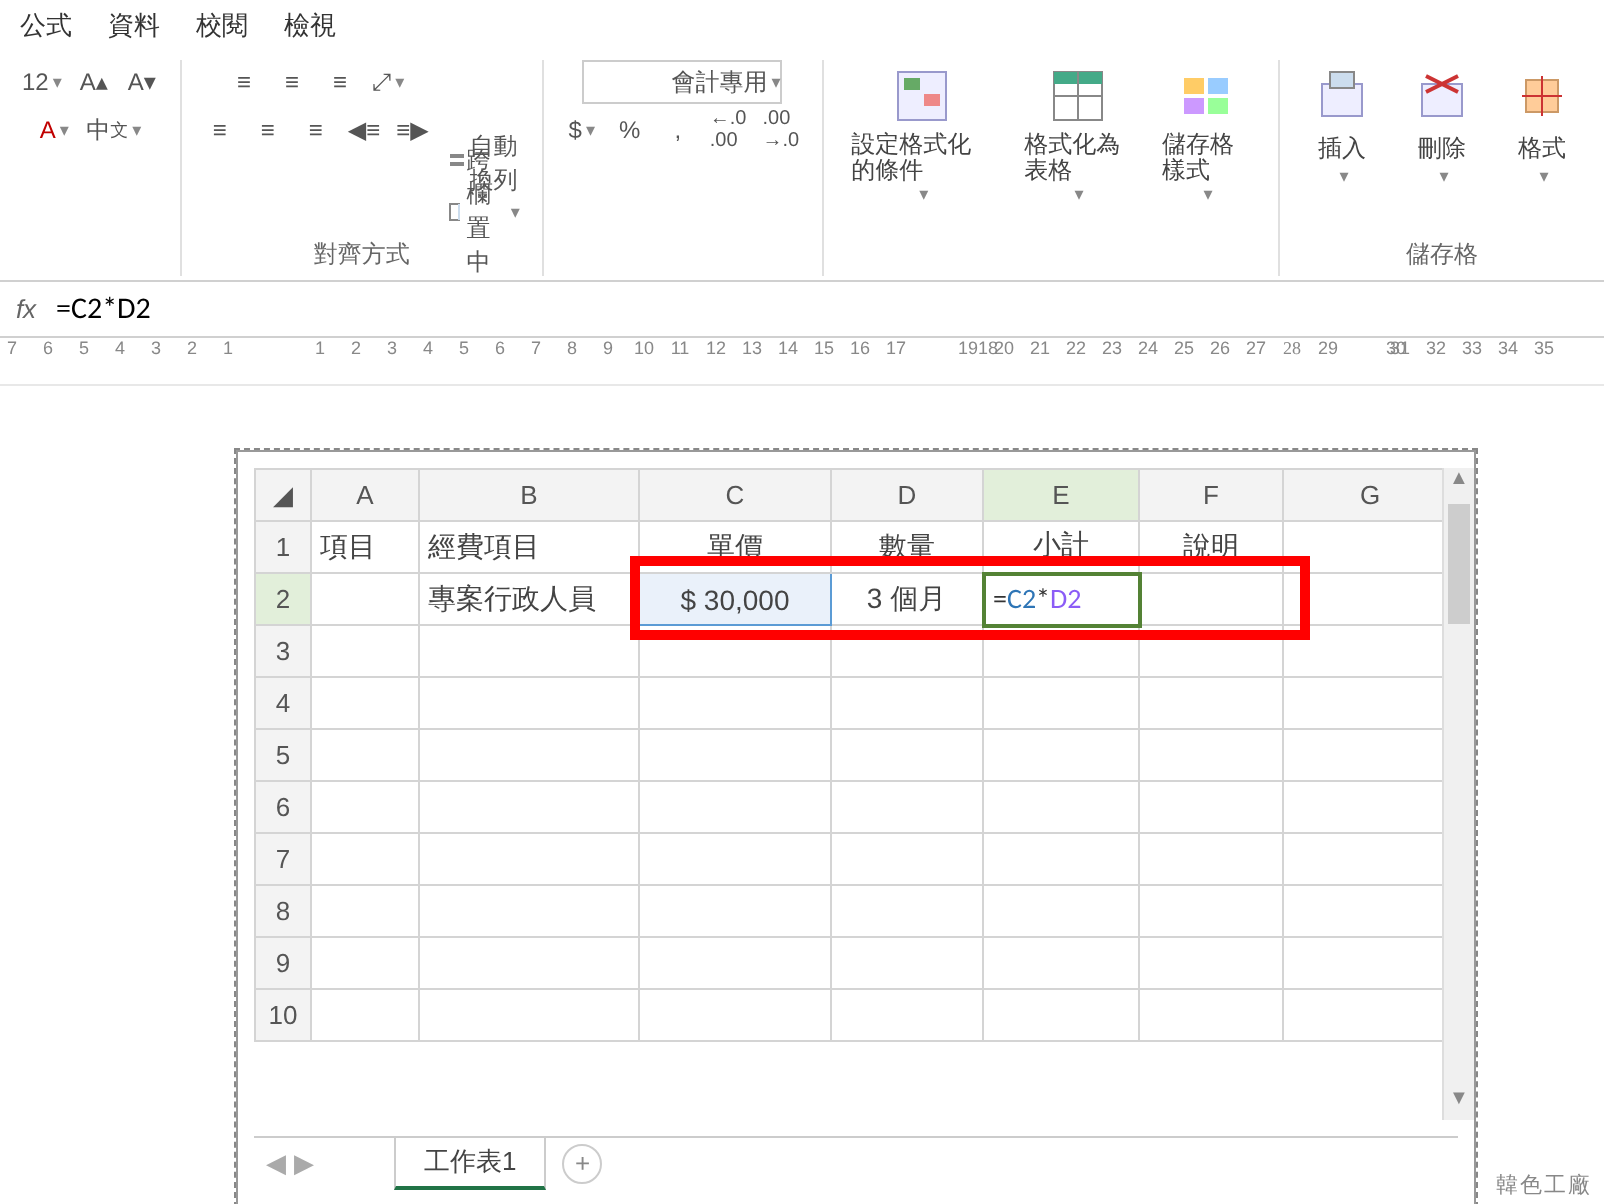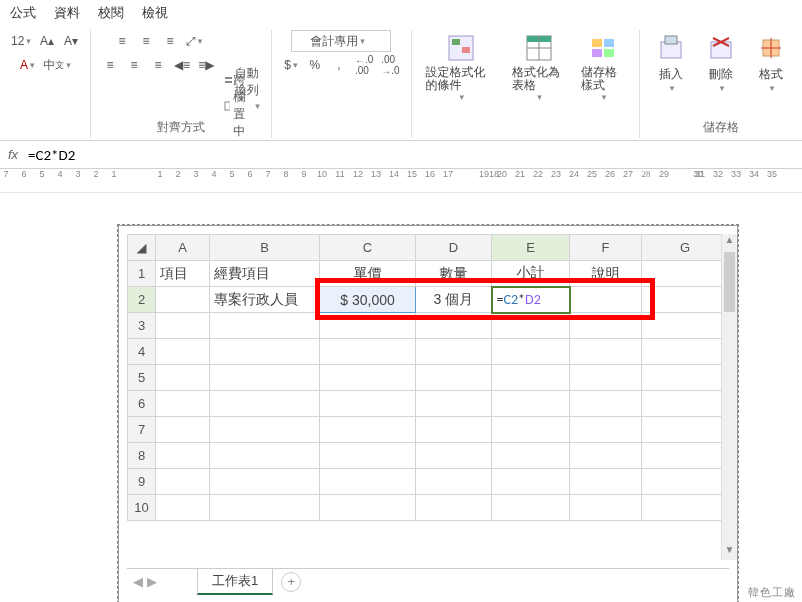--- a/index.html
+++ b/index.html
@@ -115,21 +115,21 @@
             <span class="dd">▾</span>
         </span>
       </div>
     </div>
     <div class="rgroup-label">對齊方式</div>
   </div>
 
   <div class="rgroup">
     <div class="rgroup-body">
       <div class="btncol">
-        <span class="rbtn" style="width:100px;border:1px solid #ccc;justify-content:flex-start;padding:0 18px;">
+        <span class="rbtn" style="width:100px;border:1px solid #ccc;justify-content:flex-end;padding:0 0;">
           <span>會計專用</span>
             <span class="dd">▾</span>
         </span>
         <div class="btnrow">
           <span class="rbtn">
               <span>$</span>
               <span class="dd">▾</span>
             </span>
           <span class="rbtn">%</span>
           <span class="rbtn">,</span>

